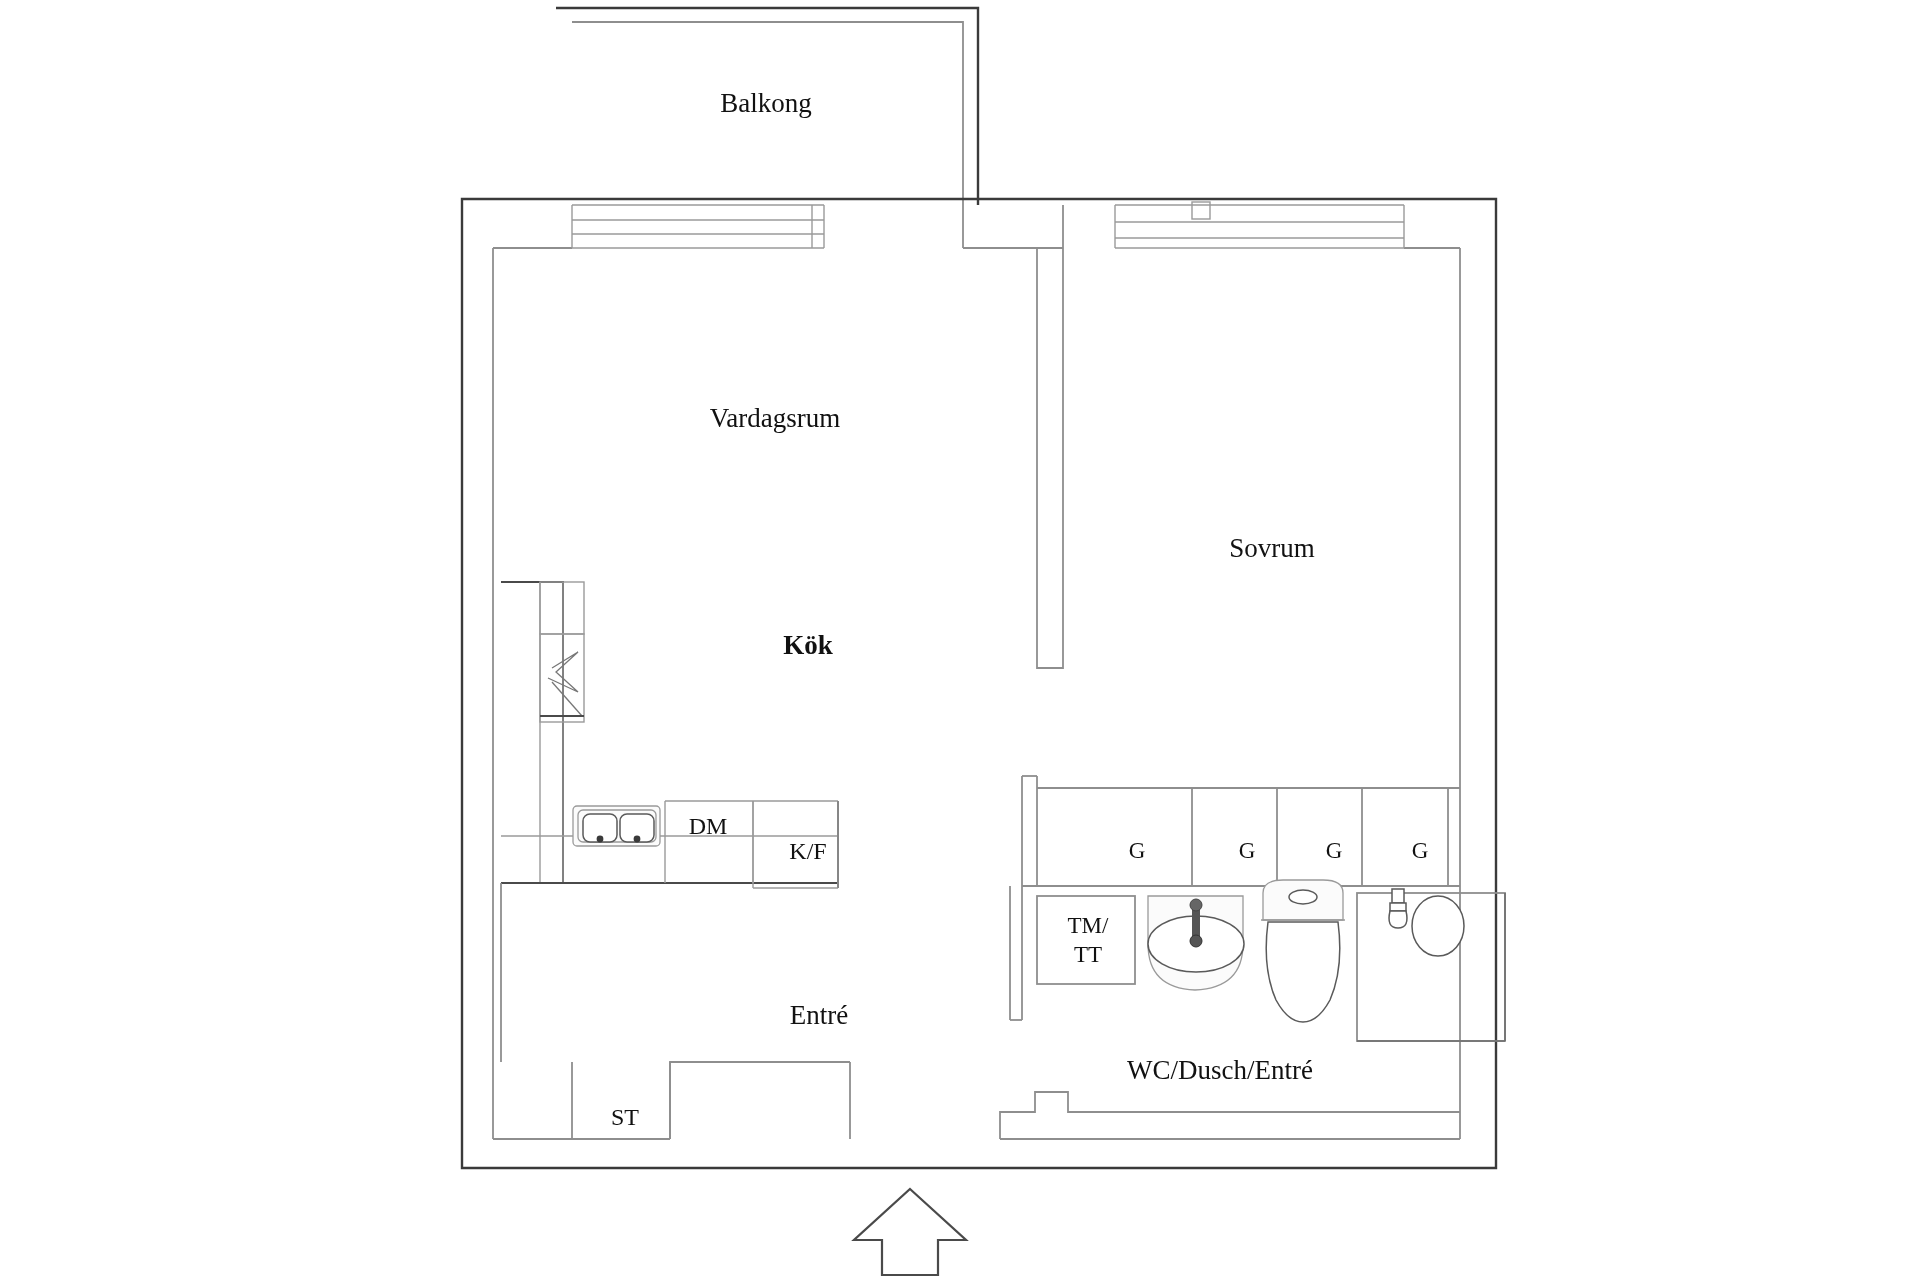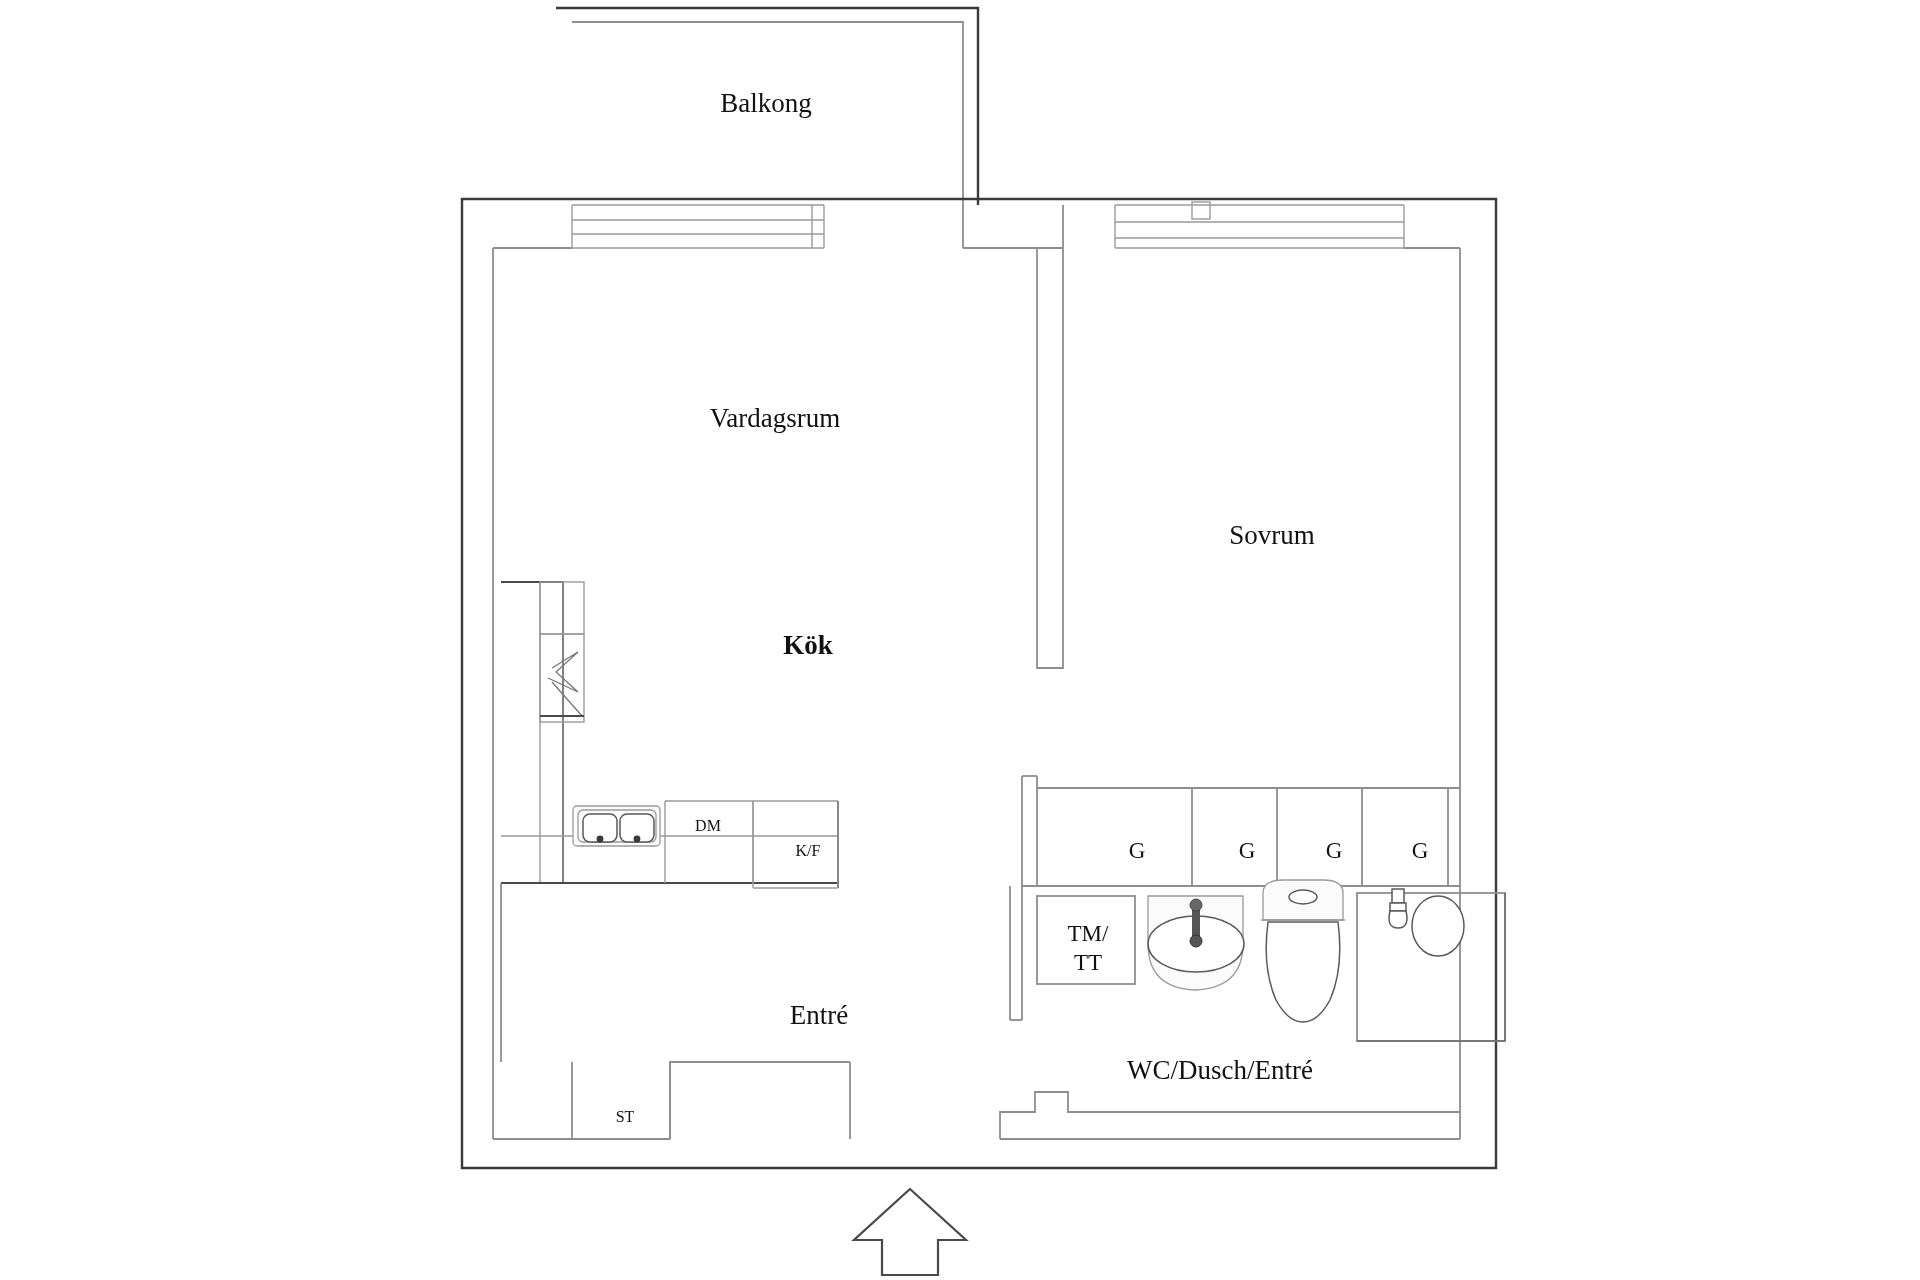--- a/index.html
+++ b/index.html
@@ -79,21 +79,21 @@
   }
   .room-label {
     position: absolute;
     color: #111111;
     font-family: "Liberation Serif", "DejaVu Serif", serif;
     white-space: nowrap;
     transform: translate(-50%, -50%);
     user-select: none;
   }
   .lbl-room   { font-size: 27px; }
-  .lbl-small  { font-size: 16px; }
+  .lbl-small  { font-size: 24px; }
   .lbl-tiny   { font-size: 23px; }
   .lbl-two    { font-size: 23px; line-height: 1.28; text-align: center; }
 </style>
 </head>
 <body>
 
 <div id="plan-root">
 
   <svg id="floorplan" viewBox="0 0 1920 1280">
 
@@ -302,33 +302,33 @@
     </g>
 
   </svg>
 
   <div class="room-label lbl-room" style="left:766px; top:103px;">Balkong</div>
 
   <div class="room-label lbl-room" style="left:775px; top:418px;">Vardagsrum</div>
 
   <div class="room-label lbl-room" style="left:808px; top:645px;font-weight:bold;">Kök</div>
 
-  <div class="room-label lbl-room" style="left:1272px; top:535px;">Sovrum</div>
+  <div class="room-label lbl-room" style="left:1272px; top:548px;">Sovrum</div>
 
   <div class="room-label lbl-room" style="left:775px; top:1015px;margin-left:44px;">Entré</div>
 
   <div class="room-label lbl-room" style="left:1220px; top:1070px;">WC/Dusch/Entré</div>
 
   <div class="room-label lbl-small" style="left:708px; top:826px;">DM</div>
 
   <div class="room-label lbl-small" style="left:808px; top:851px;">K/F</div>
 
   <div class="room-label lbl-small" style="left:625px; top:1117px;">ST</div>
 
-  <div class="room-label lbl-two" style="left:1088px; top:940px;margin-top:8px;">
+  <div class="room-label lbl-two" style="left:1088px; top:940px;">
     <div>TM/</div>
     <div>TT</div>
   </div>
 
   <div class="room-label lbl-tiny" style="left:1137px; top:851px;">G</div>
   <div class="room-label lbl-tiny" style="left:1247px; top:851px;">G</div>
   <div class="room-label lbl-tiny" style="left:1334px; top:851px;">G</div>
   <div class="room-label lbl-tiny" style="left:1420px; top:851px;">G</div>
 
 </div>

